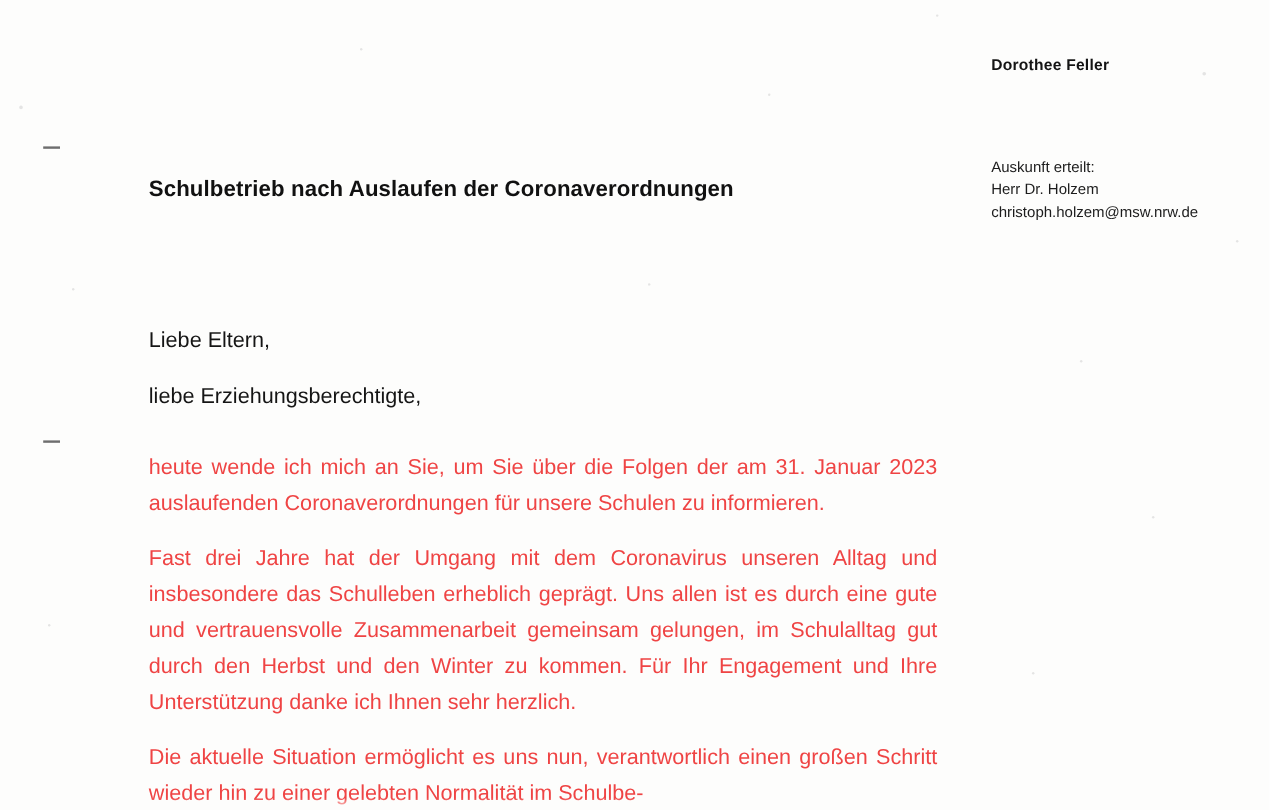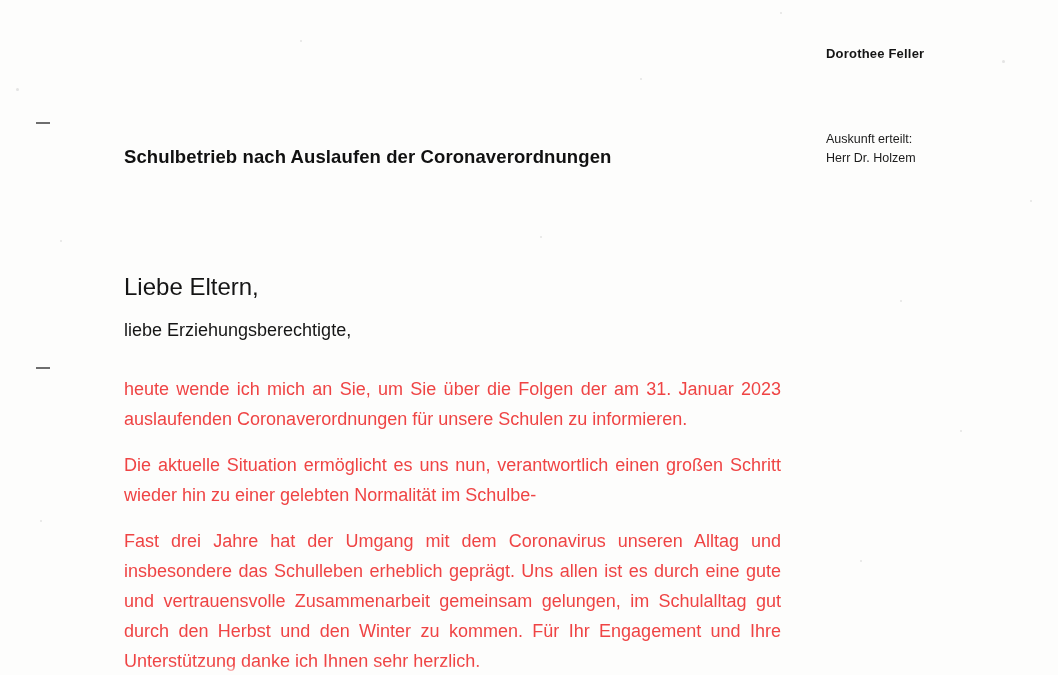--- a/index.html
+++ b/index.html
@@ -83,21 +83,21 @@
     font-weight: bold;
     letter-spacing: .1px;
     color: #111;
     white-space: nowrap;
   }
 
   .salutation-1 {
     position: absolute;
     left: 124px;
     top: 273px;
-    font-size: 24px;
+    font-size: 18px;
     color: #151515;
   }
   .salutation-2 {
     position: absolute;
     left: 124px;
     top: 320px;
     font-size: 18px;
     color: #151515;
   }
 
@@ -149,27 +149,28 @@
   <div class="speck" style="left:1030px; top:200px; width:2px; height:2px;"></div>
 
   <div class="fold-tick t1"></div>
   <div class="fold-tick t2"></div>
 
   <div class="sender-name">Dorothee Feller</div>
 
   <div class="contact-block">
     <span class="contact-row">Auskunft erteilt:</span>
     <span class="contact-row">Herr Dr. Holzem</span>
+    <span class="contact-row">christoph.holzem@msw.nrw.de</span>
   </div>
 
   <div class="subject">Schulbetrieb nach Auslaufen der Coronaverordnungen</div>
 
   <div class="salutation-1">Liebe Eltern,</div>
   <div class="salutation-2">liebe Erziehungsberechtigte,</div>
 
   <div class="body-col">
     <p class="para">heute wende ich mich an Sie, um Sie über die Folgen der am 31. Januar 2023 auslaufenden Coronaverordnungen für unsere Schulen zu informieren.</p>
+    <p class="para">Fast drei Jahre hat der Umgang mit dem Coronavirus unseren Alltag und insbesondere das Schulleben erheblich geprägt. Uns allen ist es durch eine gute und vertrauensvolle Zusammenarbeit gemeinsam gelungen, im Schulalltag gut durch den Herbst und den Winter zu kommen. Für Ihr Engagement und Ihre Unterstützung danke ich Ihnen sehr herzlich.</p>
     <p class="para last">Die aktuelle Situation ermöglicht es uns nun, verantwortlich einen großen Schritt wieder hin zu einer gelebten Normalität im Schulbe-</p>
-    <p class="para">Fast drei Jahre hat der Umgang mit dem Coronavirus unseren Alltag und insbesondere das Schulleben erheblich geprägt. Uns allen ist es durch eine gute und vertrauensvolle Zusammenarbeit gemeinsam gelungen, im Schulalltag gut durch den Herbst und den Winter zu kommen. Für Ihr Engagement und Ihre Unterstützung danke ich Ihnen sehr herzlich.</p>
   </div>
 
   <div class="bottom-cut"></div>
 </div>
 
 </body></html>

